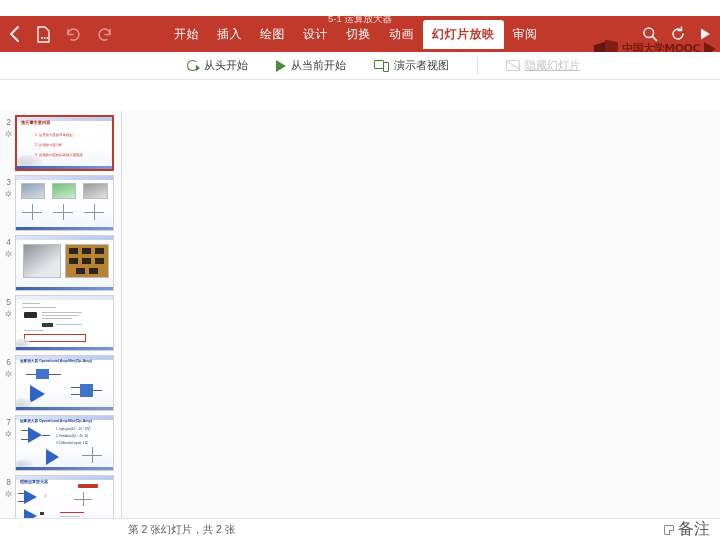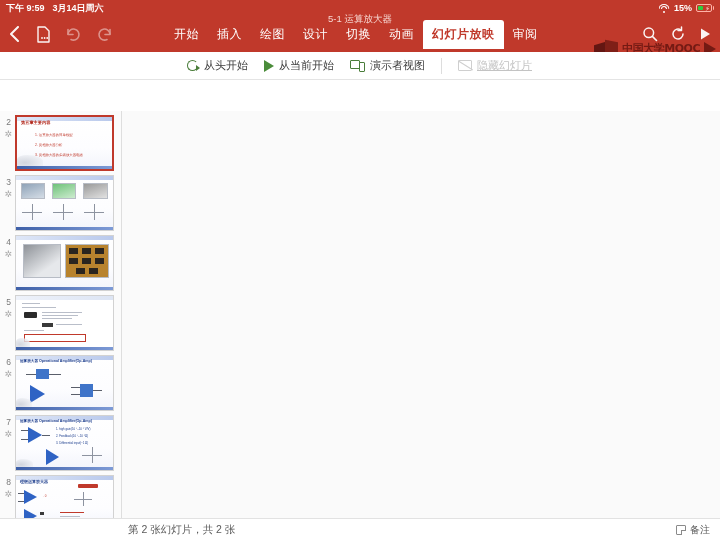--- a/index.html
+++ b/index.html
@@ -67,21 +67,21 @@
       line-height: 18px; font-family: "DejaVu Sans", sans-serif; }
   .mooc-play { width: 0; height: 0; border-left: 12px solid #6e1812;
       border-top: 7px solid transparent; border-bottom: 7px solid transparent; margin-left: 2px;}
 
   
   .toolbar2 {
     position: absolute; left: 0; top: 52px; width: 720px; height: 28px;
     background: #ffffff; display: flex; align-items: center;
     border-bottom: 1px solid #e4e4e4;
   }
-  .tb-inner { display: flex; align-items: center; margin-left: 186px; gap: 16px; }
+  .tb-inner { display: flex; align-items: center; margin-left: 186px; gap: 28px; }
   .tb-item { display: flex; align-items: center; gap: 5px; font-size: 11px; color: #3b3b3b;
      cursor: pointer; white-space: nowrap; }
   .tb-item.disabled { color: #c3c3c3; cursor: default; text-decoration: underline; }
   .tb-sep { width: 1px; height: 16px; background: #dddddd; }
 
   .icon-restart { width: 13px; height: 13px; position: relative; }
   .icon-restart .ring { position: absolute; inset: 1px; border: 1.6px solid #4a7d3a;
      border-radius: 50%; border-right-color: transparent; }
   .icon-restart .tri { position: absolute; right: -1px; bottom: 1px; width: 0; height: 0;
      border-left: 4px solid #4a7d3a; border-top: 3px solid transparent; border-bottom: 3px solid transparent; }
@@ -160,52 +160,31 @@
   }
 
   
   .bottombar {
     position: absolute; left: 0; bottom: 0; width: 720px; height: 22px;
     background: #ffffff; border-top: 1px solid #e2e2e2;
     display: flex; align-items: center; padding: 0 10px;
   }
   .bb-status { font-size: 10.5px; color: #5a5a5a; margin-left: 118px; }
   .bb-notes { margin-left: auto; display: flex; align-items: center; gap: 4px;
-     font-size: 10px; color: #5a5a5a; cursor: pointer; }
+     font-size: 16px; color: #5a5a5a; cursor: pointer; }
   .icon-notes { width: 10px; height: 10px; border: 1.2px solid #8a8a8a; border-radius: 1px;
      position: relative; }
   .icon-notes:after { content:''; position:absolute; right:-1px; bottom:-1px; width:4px; height:4px;
      background:#ffffff; border-left:1.2px solid #8a8a8a; border-top:1.2px solid #8a8a8a; }
 </style>
 </head>
 <body>
 
 <div id="app">
 
-  <div class="statusbar">
-    <div class="status-left">
-      <span>下午 9:59</span>
-      <span>3月14日周六</span>
-    </div>
-    <div class="status-right">
-      <span class="wifi-icon">
-        <i></i>
-          <i></i>
-          <span class="wifi-dot"></span>
-      </span>
-      <span>15%</span>
-      <span class="battery">
-        <span class="battery-body">
-          <span class="battery-fill" style="width:45%"></span>
-          <span class="battery-bolt">⚡</span>
-        </span>
-        <span class="battery-cap"></span>
-      </span>
-    </div>
-  </div>
 
   <div class="ribbon">
     <div class="ribbon-left">
       <span class="ic">
         <svg width="14" height="18" viewBox="0 0 14 18">
             <polyline points="10,2 3,9 10,16" fill="none" stroke="#fff" stroke-width="2" stroke-linecap="round" stroke-linejoin="round"></polyline>
           </svg>
       </span>
       <span class="ic">
         <svg width="15" height="17" viewBox="0 0 15 17">

